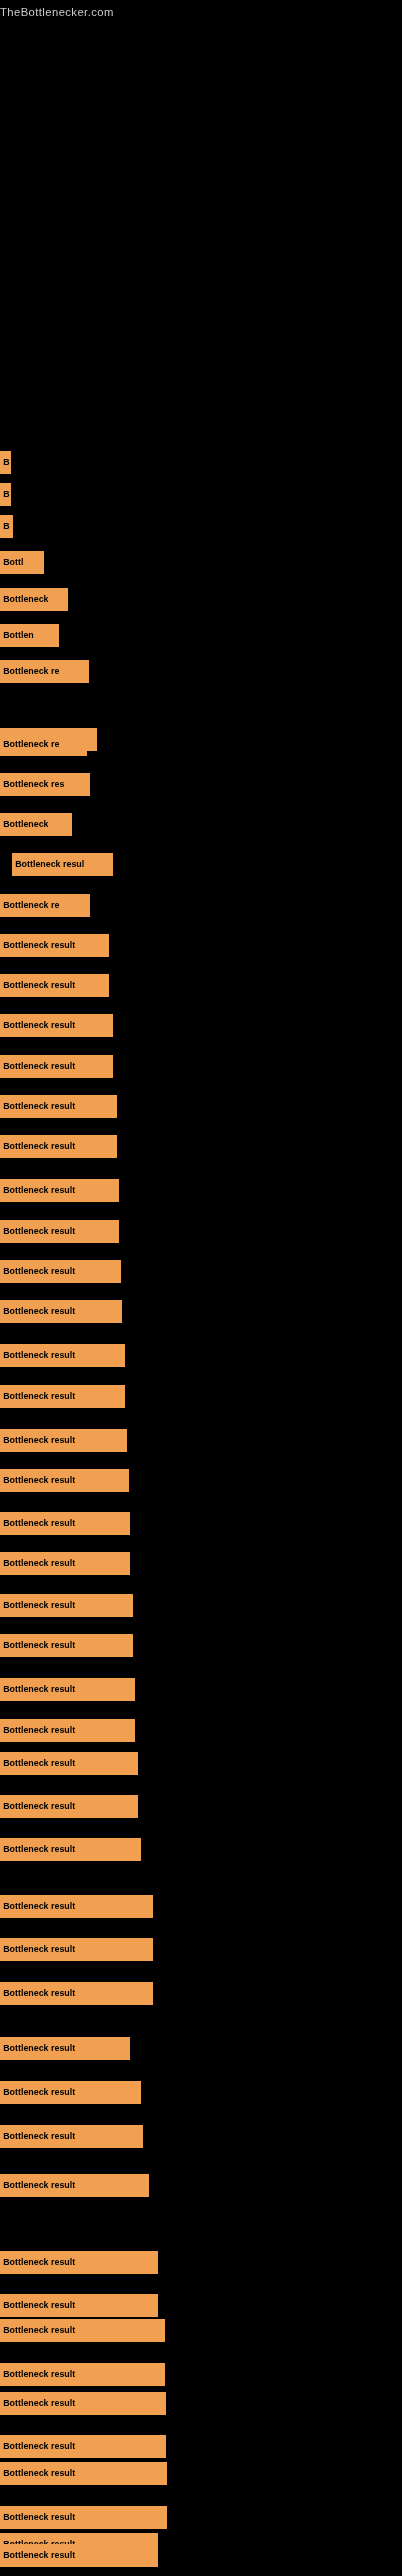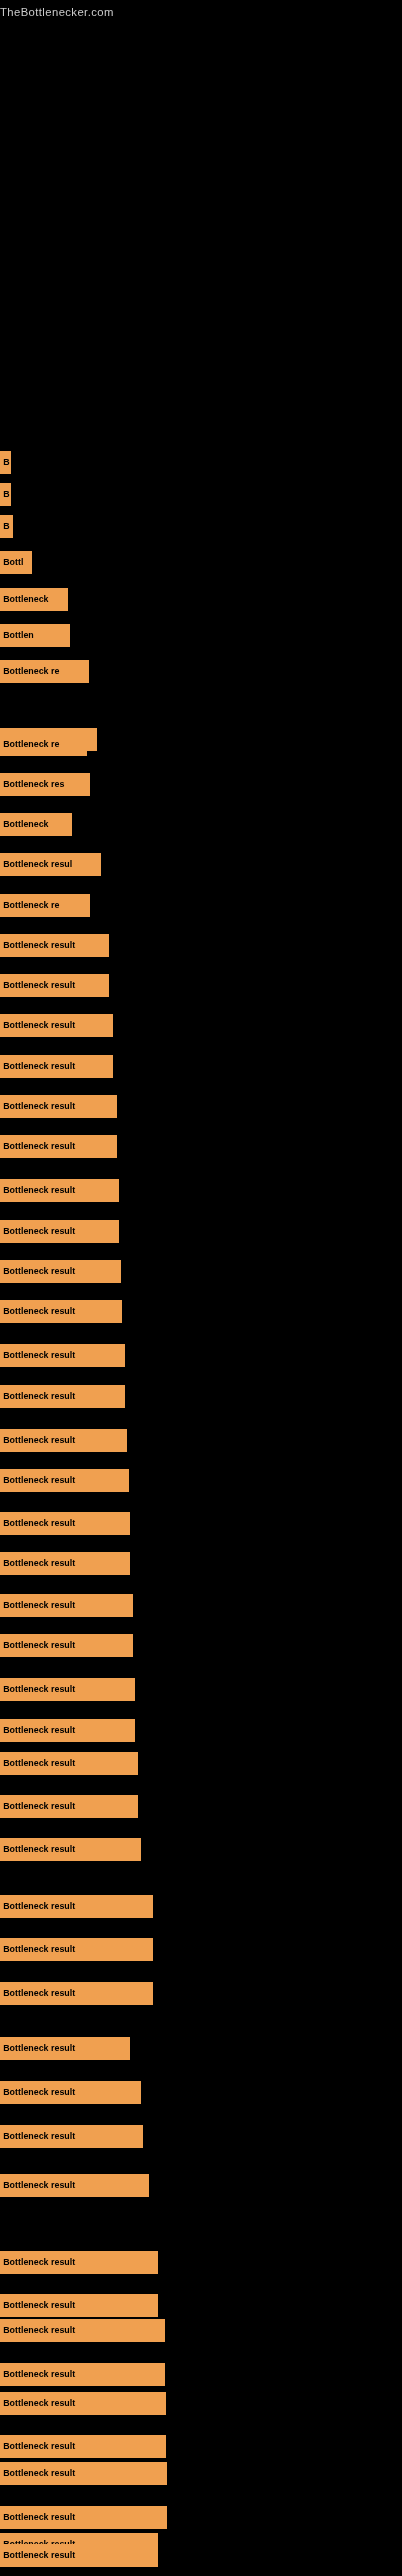--- a/index.html
+++ b/index.html
@@ -45,44 +45,44 @@
     <div class="bar-container" style="top: 451px; left: 0px;">
       <div class="bar" style="width: 11.3px;">B</div>
     </div>
     <div class="bar-container" style="top: 483px; left: 0px;">
       <div class="bar" style="width: 11.3px;">B</div>
     </div>
     <div class="bar-container" style="top: 515px; left: 0px;">
       <div class="bar" style="width: 13px;">B</div>
     </div>
     <div class="bar-container" style="top: 551px; left: 0px;">
-      <div class="bar" style="width: 32px;">Bottl</div>
+      <div class="bar" style="width: 44px;">Bottl</div>
     </div>
     <div class="bar-container" style="top: 588px; left: 0px;">
       <div class="bar" style="width: 68px;">Bottleneck</div>
     </div>
     <div class="bar-container" style="top: 624px; left: 0px;">
-      <div class="bar" style="width: 70px;">Bottlen</div>
+      <div class="bar" style="width: 59px;">Bottlen</div>
     </div>
     <div class="bar-container" style="top: 660px; left: 0px;">
       <div class="bar" style="width: 89px;">Bottleneck re</div>
     </div>
     <div class="bar-container" style="top: 696px; left: 0px;">
       <div class="bar" style="width: 97px; margin-top: 32px;">Bottleneck resu</div>
     </div>
     <div class="bar-container" style="top: 733px; left: 0px;">
       <div class="bar" style="width: 87px;">Bottleneck re</div>
     </div>
     <div class="bar-container" style="top: 773px; left: 0px;">
       <div class="bar" style="width: 90px;">Bottleneck res</div>
     </div>
     <div class="bar-container" style="top: 813px; left: 0px;">
       <div class="bar" style="width: 72px;">Bottleneck</div>
     </div>
-    <div class="bar-container" style="top: 853px; left: 0px;">
+    <div class="bar-container" style="top: 853px; left: 12px;">
       <div class="bar" style="width: 101px;">Bottleneck resul</div>
     </div>
     <div class="bar-container" style="top: 894px; left: 0px;">
       <div class="bar" style="width: 90px;">Bottleneck re</div>
     </div>
     <div class="bar-container" style="top: 934px; left: 0px;">
       <div class="bar" style="width: 109px;">Bottleneck result</div>
     </div>
     <div class="bar-container" style="top: 974px; left: 0px;">
       <div class="bar" style="width: 109px;">Bottleneck result</div>

